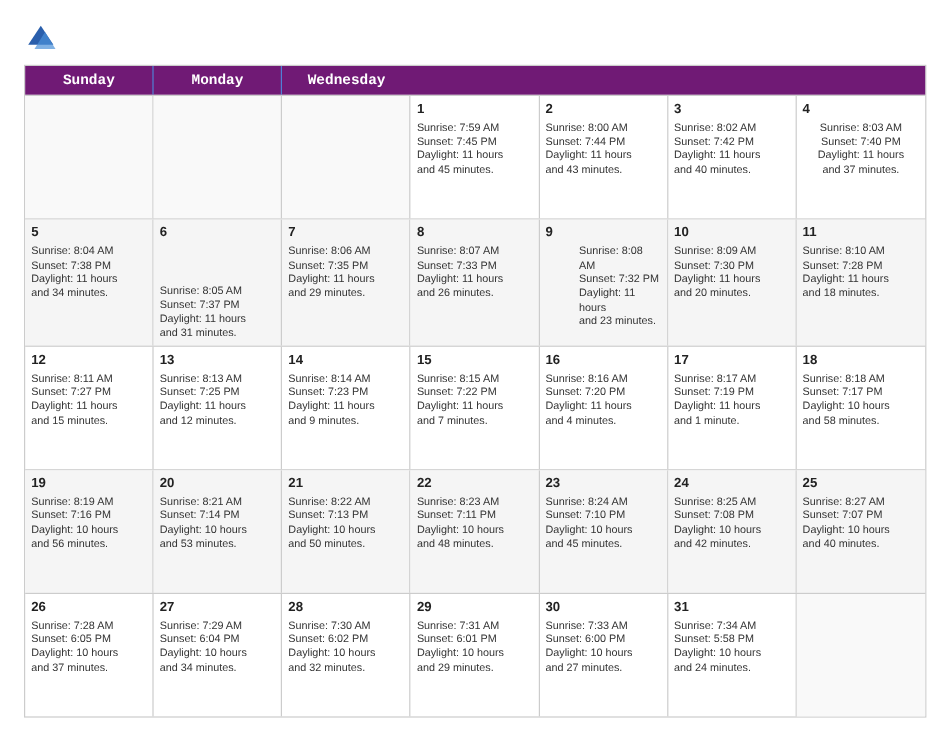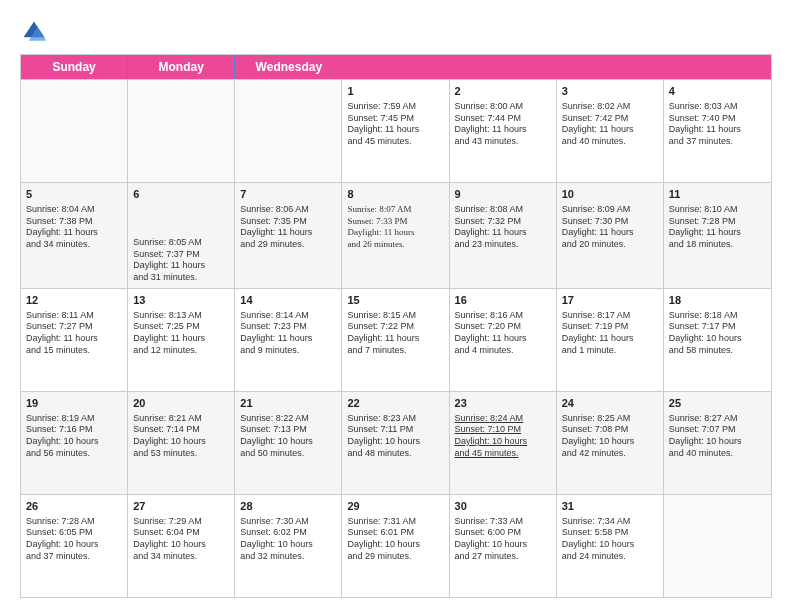--- a/index.html
+++ b/index.html
@@ -56,21 +56,22 @@
     }
     .calendar {
       flex: 1;
       display: flex;
       flex-direction: column;
       border: 1px solid #ccc;
     }
     .cal-header {
       display: grid;
       grid-template-columns: repeat(7, 1fr);
-      background: #ec4899;
+      background: #701a75;
+      font-family: Liberation Mono, monospace;
     }
     .cal-header-cell {
       color: #fff;
       font-size: 12px;
       font-weight: bold;
       text-align: center;
       padding: 5px 2px;
       border-right: 1px solid #5080d5;
     }
     .cal-header-cell:last-child { border-right: none; }
@@ -158,21 +159,21 @@
           </div>
           <div class="cal-cell">
             <div class="day-number">3</div>
             <div class="cell-info" style="white-space: pre-line;">Sunrise: 8:02 AM
 Sunset: 7:42 PM
 Daylight: 11 hours
 and 40 minutes.</div>
           </div>
           <div class="cal-cell">
             <div class="day-number">4</div>
-            <div class="cell-info" style="white-space: pre-line;">Sunrise: 8:03 AM
+            <div class="cell-info" style="white-space: pre-line; text-align: center;">Sunrise: 8:03 AM
 Sunset: 7:40 PM
 Daylight: 11 hours
 and 37 minutes.</div>
           </div>
         </div>
         <div class="cal-row">
           <div class="cal-cell shaded">
             <div class="day-number">5</div>
             <div class="cell-info" style="white-space: pre-line;">Sunrise: 8:04 AM
 Sunset: 7:38 PM
@@ -188,28 +189,28 @@
           </div>
           <div class="cal-cell shaded">
             <div class="day-number">7</div>
             <div class="cell-info" style="white-space: pre-line;">Sunrise: 8:06 AM
 Sunset: 7:35 PM
 Daylight: 11 hours
 and 29 minutes.</div>
           </div>
           <div class="cal-cell shaded">
             <div class="day-number">8</div>
-            <div class="cell-info" style="white-space: pre-line; font-family: Liberation Serif, serif;">Sunrise: 8:07 AM
+            <div class="cell-info" style="white-space: pre-line;">Sunrise: 8:07 AM
 Sunset: 7:33 PM
 Daylight: 11 hours
 and 26 minutes.</div>
           </div>
           <div class="cal-cell shaded">
             <div class="day-number">9</div>
-            <div class="cell-info" style="white-space: pre-line;">Sunrise: 8:08 AM
+            <div class="cell-info" style="white-space: pre-line; margin-left: 28px;">Sunrise: 8:08 AM
 Sunset: 7:32 PM
 Daylight: 11 hours
 and 23 minutes.</div>
           </div>
           <div class="cal-cell shaded">
             <div class="day-number">10</div>
             <div class="cell-info" style="white-space: pre-line;">Sunrise: 8:09 AM
 Sunset: 7:30 PM
 Daylight: 11 hours
 and 20 minutes.</div>
@@ -297,21 +298,21 @@
           </div>
           <div class="cal-cell shaded">
             <div class="day-number">22</div>
             <div class="cell-info" style="white-space: pre-line;">Sunrise: 8:23 AM
 Sunset: 7:11 PM
 Daylight: 10 hours
 and 48 minutes.</div>
           </div>
           <div class="cal-cell shaded">
             <div class="day-number">23</div>
-            <div class="cell-info" style="white-space: pre-line; text-decoration: underline;">Sunrise: 8:24 AM
+            <div class="cell-info" style="white-space: pre-line;">Sunrise: 8:24 AM
 Sunset: 7:10 PM
 Daylight: 10 hours
 and 45 minutes.</div>
           </div>
           <div class="cal-cell shaded">
             <div class="day-number">24</div>
             <div class="cell-info" style="white-space: pre-line;">Sunrise: 8:25 AM
 Sunset: 7:08 PM
 Daylight: 10 hours
 and 42 minutes.</div>

